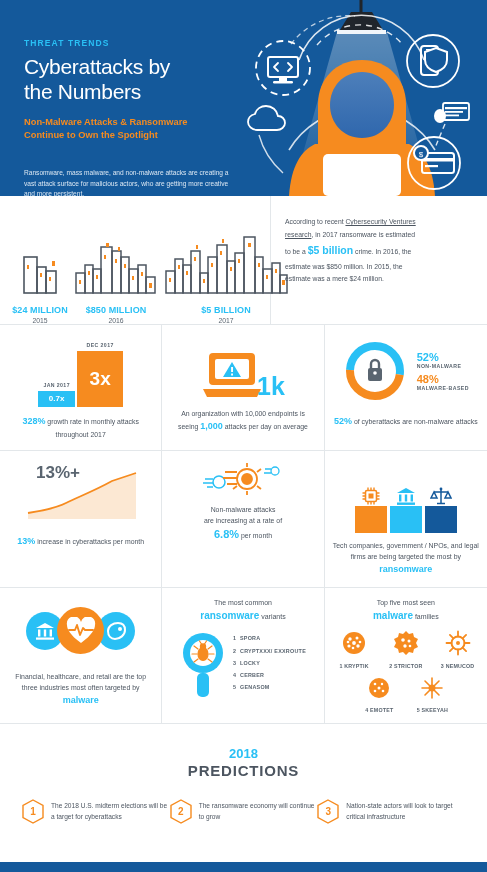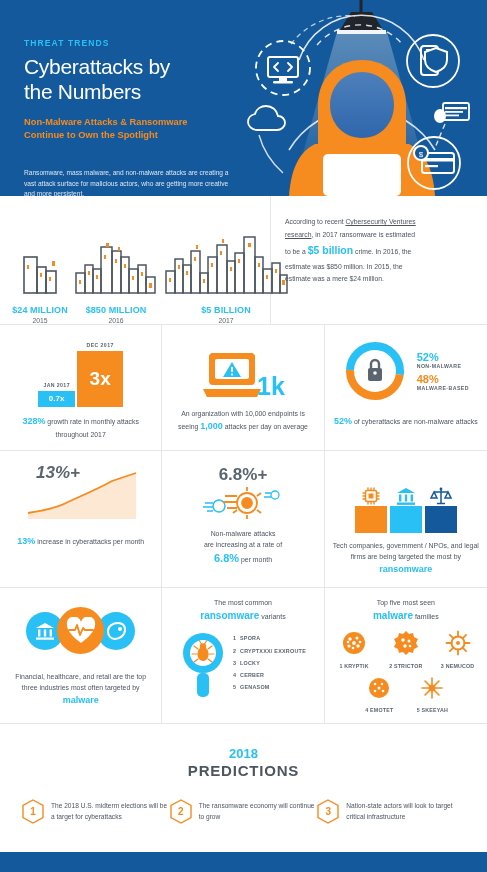--- a/index.html
+++ b/index.html
@@ -102,21 +102,21 @@
 
   
   .donut-row { display: flex; align-items: center; justify-content: center; gap: 10px; height: 72px; }
   .donut-legend { text-align: left; }
   .lg-b { color: #29c0f5; font-size: 11px; font-weight: bold; line-height: 1.1; }
   .lg-o { color: #f68b1f; font-size: 11px; font-weight: bold; line-height: 1.1; margin-top: 4px; }
   .lg-s { color: #5a6570; font-size: 5.2px; font-weight: bold; letter-spacing: 0.45px; }
 
   
   .stat-big { color: #5a6570; font-size: 17px; font-weight: bold; }
-  .area-wrap { position: relative; height: 66px; font-style: italic; }
+  .area-wrap { position: relative; height: 66px; }
   .area-lbl { position: absolute; left: 28px; top: 2px; }
 
   
   .mid-big { color: #5a6570; font-size: 17px; font-weight: bold; margin-top: 4px; }
 
   
   .blocks { display: flex; align-items: flex-end; justify-content: center; gap: 3px; height: 72px; }
   .blk { width: 32px; height: 27px; }
   .blk-o { background: #f68b1f; }
   .blk-c { background: #29c0f5; }
@@ -138,21 +138,21 @@
               line-height: 1.35; margin-bottom: 5px; }
   .var-item .idx { margin-right: 2px; }
 
   
   .fam-row { display: flex; justify-content: center; gap: 9px; margin-top: 4px; }
   .fam { width: 44px; text-align: center; }
   .fam-name { color: #5a6570; font-size: 5.3px; font-weight: bold; letter-spacing: 0.2px; margin-top: 2px; }
   .fam-row2 { display: flex; justify-content: center; gap: 9px; margin-top: 6px; }
 
   
-  .pred { padding: 22px 0 28px 0; text-align: center; }
+  .pred { padding: 22px 0 38px 0; text-align: center; }
   .pred-yr { color: #29c0f5; font-size: 13px; font-weight: bold; }
   .pred-ttl { color: #4c5560; font-size: 15px; font-weight: bold; letter-spacing: 0.8px; margin-top: 1px; }
   .pred-items { display: flex; justify-content: space-around; margin-top: 20px; padding: 0 22px; }
   .pred-item { display: flex; align-items: center; gap: 7px; width: 150px; text-align: left; }
   .hexn { position: relative; width: 22px; height: 25px; flex: 0 0 22px; }
   .hexn span { position: absolute; left: 0; top: 0; width: 22px; height: 25px;
                display: flex; align-items: center; justify-content: center;
                color: #f68b1f; font-size: 10px; font-weight: bold; }
   .pred-txt { color: #4c5560; font-size: 6.6px; line-height: 1.62; }
 
@@ -422,21 +422,20 @@
           <path d="M20 52 C40 49 50 46 58 42 C70 36 86 30 104 20 L128 12" fill="none" stroke="#f68b1f" stroke-width="1.8"></path>
         </svg>
         <div class="area-lbl stat-big">13%+</div>
       </div>
       <div class="cap">
         <span class="hl-lg">13%</span><span> increase in cyberattacks per month</span>
       </div>
     </div>
 
     <div class="cell c3">
-      <div class="mid-big">6.8%+</div>
       <div class="art" style="height:36px">
         <svg width="96" height="34" viewBox="0 0 96 34">
           <g stroke="#29c0f5" fill="none" stroke-width="1.5">
             <circle cx="24" cy="20" r="6"></circle>
             <path d="M10 17 h8 M8 21 h10 M12 25 h6"></path>
           </g>
           <g stroke="#f68b1f" fill="none" stroke-width="1.8">
             <circle cx="52" cy="17" r="10"></circle>
             <circle cx="52" cy="17" r="5" fill="#f68b1f"></circle>
             <path d="M30 10 h12 M28 16 h14 M32 22 h10"></path>

